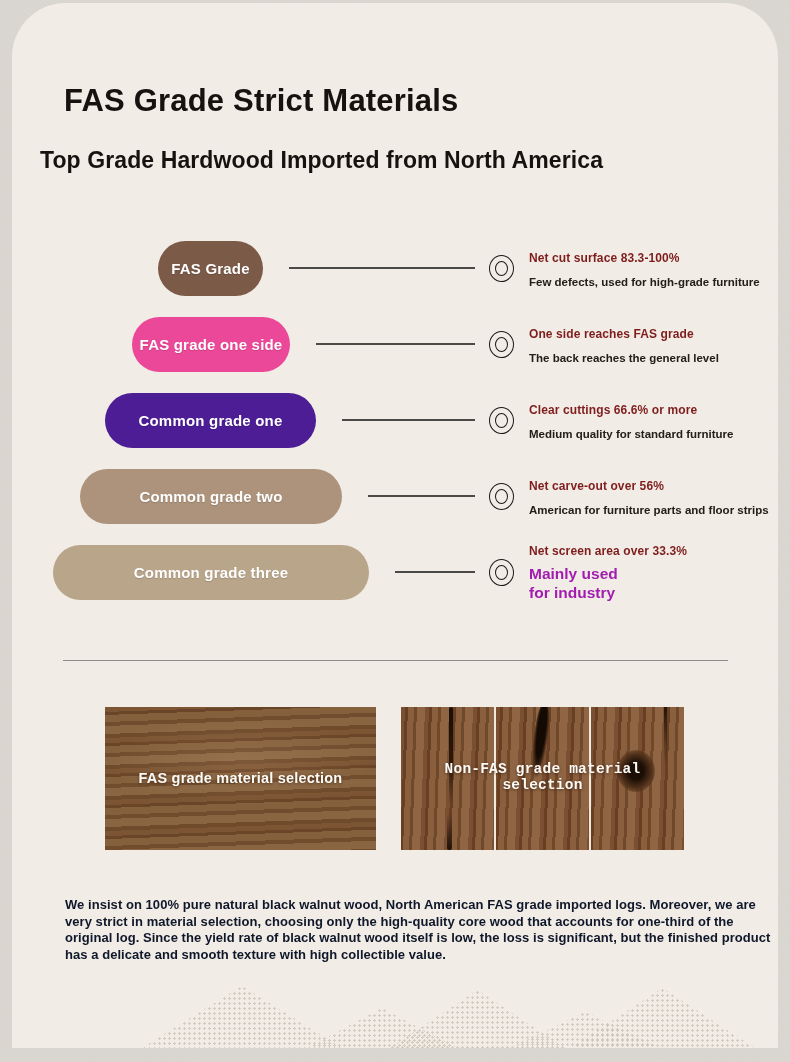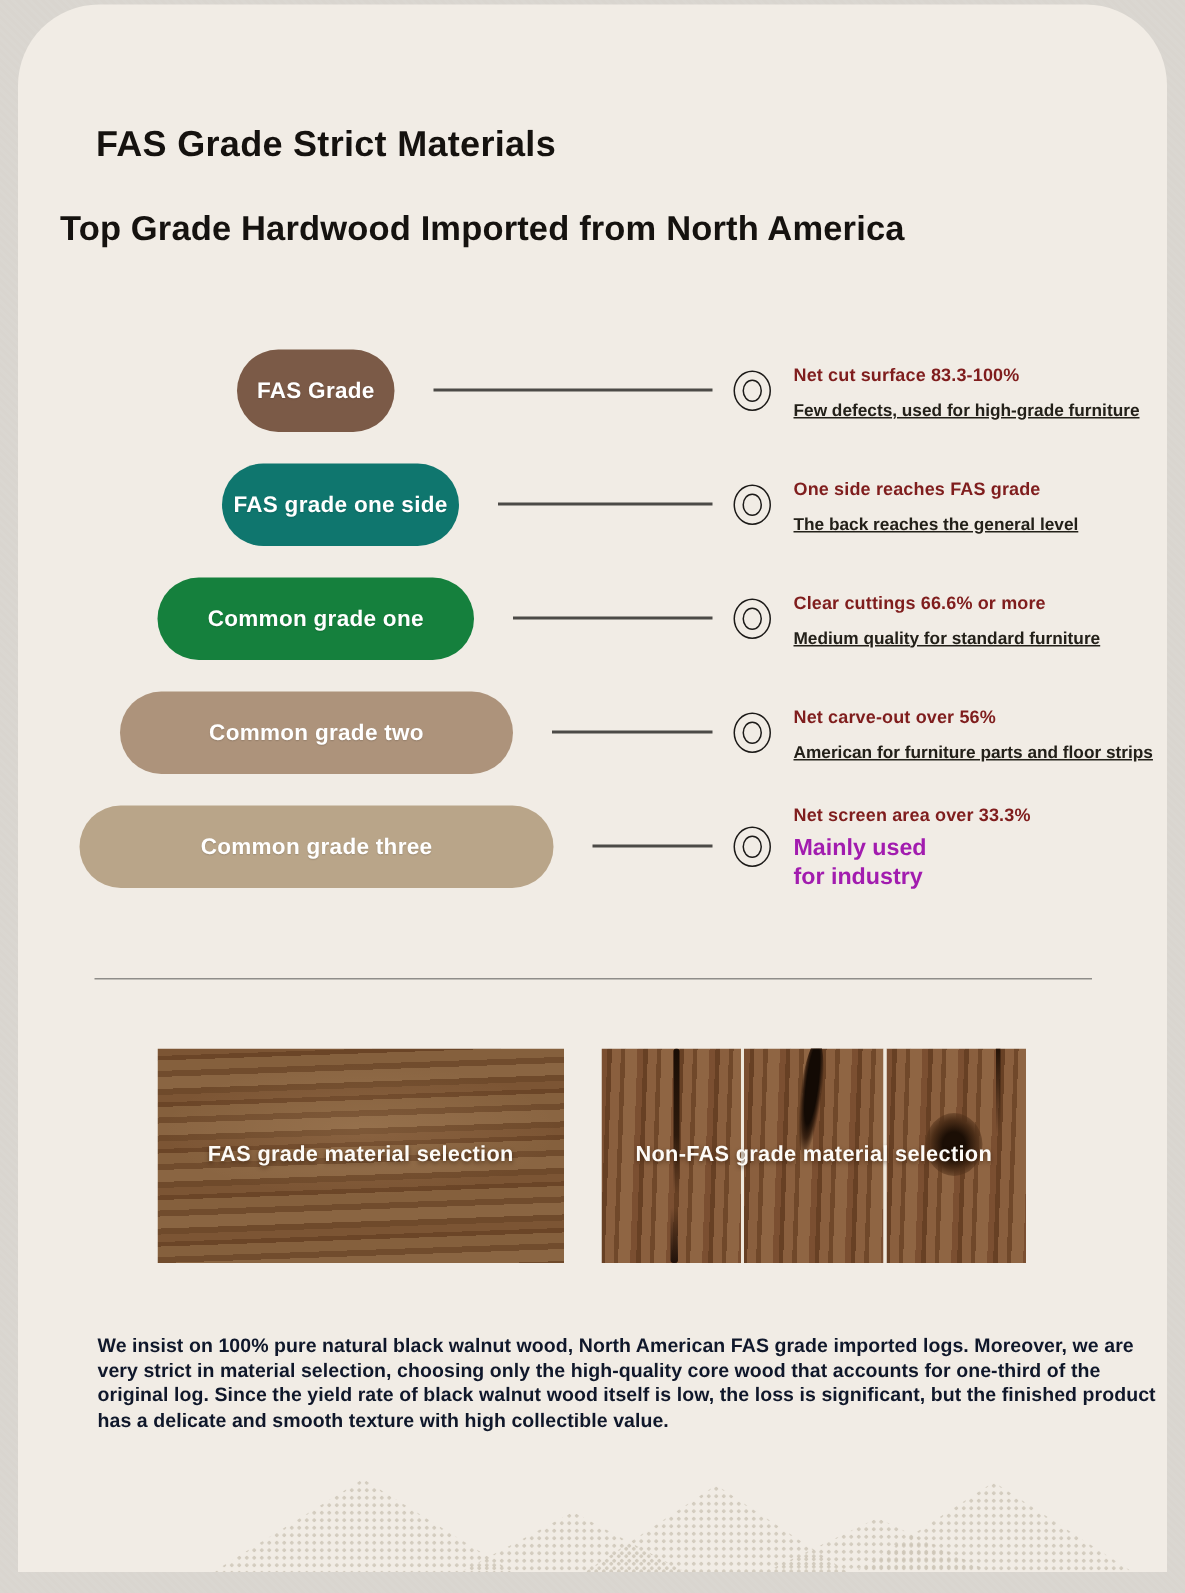--- a/index.html
+++ b/index.html
@@ -13,21 +13,21 @@
   }
   .card {
     position:relative;
     margin:3px 12px 0;
     height:1045px;
     background:#f1ece5;
     border-radius:54px 54px 0 0;
     overflow:hidden;
   }
   
-  .title   { margin:80px 14px 0 52px; font-size:24px; font-weight:bold; letter-spacing:.2px; color:#15120f; }
+  .title   { margin:80px 14px 0 52px; font-size:31px; font-weight:bold; letter-spacing:.2px; color:#15120f; }
   .subtitle{ margin:28px 0 0 28px; font-size:23px; font-weight:bold; letter-spacing:.1px; color:#15120f; }
 
   
   .diagram { margin-top:56px; padding-left:41px; }
   .grade-row { display:flex; align-items:center; min-height:76px; }
   .pill-col { width:436px; display:flex; align-items:center; flex:none; }
   .spacer { flex:none; height:1px; }
   .r1 .spacer{width:105px} .r2 .spacer{width:79px} .r3 .spacer{width:52px} .r4 .spacer{width:27px} .r5 .spacer{width:0}
   .pill {
     flex:none; height:55px; border-radius:28px;
@@ -35,29 +35,29 @@
     color:#fff; font-weight:bold; font-size:15px; letter-spacing:.2px;
     text-shadow:0 1px 1px rgba(0,0,0,.15);
   }
   .r1 .pill{width:105px} .r2 .pill{width:158px} .r3 .pill{width:211px} .r4 .pill{width:262px} .r5 .pill{width:316px}
   .connector { flex:1; height:1.4px; background:#4c4a47; margin:0 14px 0 26px; }
   .target { flex:none; width:25px; height:27px; border:1.7px solid #1c1a18; border-radius:50%;
             display:flex; align-items:center; justify-content:center; background:transparent; }
   .target .inner { width:13px; height:15px; border:1.7px solid #1c1a18; border-radius:50%; }
   .row-text { margin-left:15px; padding-top:2px; }
   .row-heading { font-size:12px; font-weight:bold; color:#7f1d1d; letter-spacing:.1px; }
-  .row-sub { margin-top:11px; font-size:11.5px; font-weight:bold; color:#232019;text-decoration:underline; }
+  .row-sub { margin-top:11px; font-size:11.5px; font-weight:bold; color:#232019; }
   .row-note { margin-top:6px; font-size:15.5px; font-weight:bold; line-height:1.25; color:#a21caf; white-space:pre-line; }
 
   .divider { margin:50px 50px 0 51px; border:none; border-top:1.4px solid #8f8d89; }
 
   
   .images { display:flex; margin:46px 0 0 93px; gap:25px; }
   .wood-fig { position:relative; width:271px; height:143px; overflow:hidden; }
-  .wood-fig.right { width:283px; }
+  .wood-fig.right { width:283px;font-family:Liberation Mono, monospace; }
   .wood-label {
     position:absolute; left:0; right:0; top:50%; transform:translateY(-55%);
     text-align:center; color:#fdfbf7; font-weight:bold; font-size:14.5px;
     letter-spacing:.2px; text-shadow:0 1px 3px rgba(40,20,5,.55); z-index:3;
   }
   .wood-left-tex {
     position:absolute; inset:0;
     background:
       radial-gradient(ellipse 70% 45% at 50% 38%, rgba(255,215,170,.10), transparent 70%),
       repeating-linear-gradient(178deg,
@@ -132,36 +132,36 @@
         </span>
       <div class="row-text">
         <div class="row-heading">Net cut surface 83.3-100%</div>
         <div class="row-sub">Few defects, used for high-grade furniture</div>
       </div>
     </div>
 
     <div class="grade-row r2">
       <div class="pill-col">
         <span class="spacer"></span>
-        <div class="pill" style="background-color: #0f766e; margin-left: 16px;">FAS grade one side</div>
+        <div class="pill" style="background-color: #ec4899;">FAS grade one side</div>
         <span class="connector"></span>
       </div>
       <span class="target">
           <span class="inner"></span>
         </span>
       <div class="row-text">
         <div class="row-heading">One side reaches FAS grade</div>
         <div class="row-sub">The back reaches the general level</div>
       </div>
     </div>
 
     <div class="grade-row r3">
       <div class="pill-col">
         <span class="spacer"></span>
-        <div class="pill" style="background-color: #15803d;">Common grade one</div>
+        <div class="pill" style="background-color: #4c1d95;">Common grade one</div>
         <span class="connector"></span>
       </div>
       <span class="target">
           <span class="inner"></span>
         </span>
       <div class="row-text">
         <div class="row-heading">Clear cuttings 66.6% or more</div>
         <div class="row-sub">Medium quality for standard furniture</div>
       </div>
     </div>

